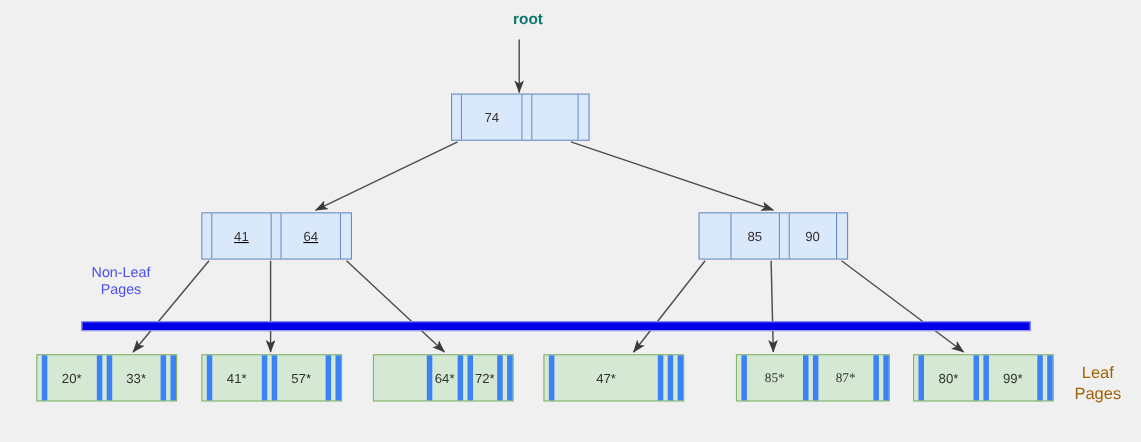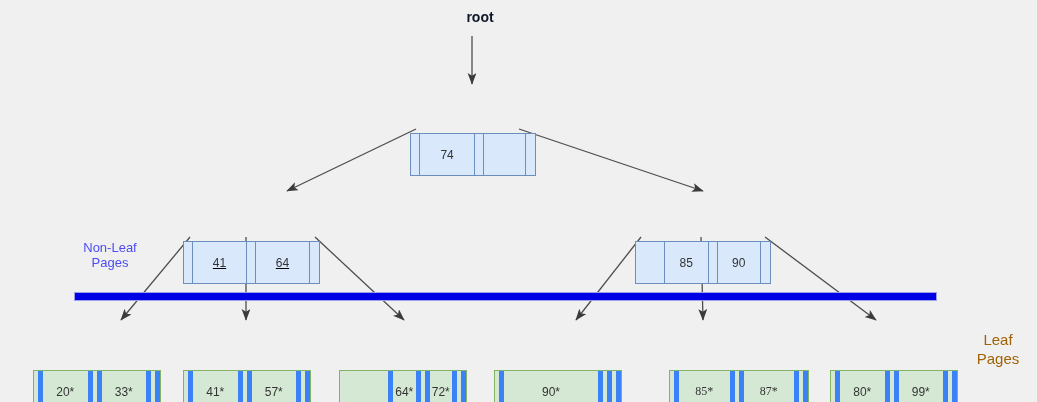--- a/index.html
+++ b/index.html
@@ -31,21 +31,20 @@
   }
 
   
   .node {
     position: absolute;
     display: flex;
     box-sizing: border-box;
     border: 1px solid #6c8ebf;
     background: #dae8fc;
     height: 43px;
-    margin-top: 48px;
   }
   .node.leaf {
     border: 1px solid #82b366;
     background: #d5e8d4;
   }
   .cell {
     box-sizing: border-box;
     border-right: 1px solid #6c8ebf;
     display: flex;
     align-items: center;
@@ -75,21 +74,21 @@
     line-height: 15px;
     text-align: center;
     white-space: pre-line;
   }
   #root-label {
     left: 435px;
     top: 10px;
     width: 90px;
     font-weight: bold;
     font-size: 14px;
-    color: #0f172a;
+    color: #0f766e;
   }
   #nonleaf-label {
     left: 62px;
     top: 240px;
     width: 96px;
     color: #4d4df2;
   }
   #leaf-label {
     left: 962px;
     top: 330px;
@@ -186,21 +185,21 @@
   <div class="node leaf" style="left:339px; top:322px; width:128px;padding-left:44px;">
     <div class="cell ptr"></div>
     <div class="cell key">64*</div>
     <div class="cell ptr"></div>
     <div class="cell key">72*</div>
     <div class="cell ptr"></div>
   </div>
 
   <div class="node leaf" style="left:494px; top:322px; width:128px;">
     <div class="cell ptr"></div>
-    <div class="cell key">90*</div>
+    <div class="cell key">47*</div>
     <div class="cell ptr"></div>
     <div class="cell ptr"></div>
   </div>
 
   <div class="node leaf" style="left:669px; top:322px; width:140px;font-family:Liberation Serif, serif;">
     <div class="cell ptr"></div>
     <div class="cell key">85*</div>
     <div class="cell ptr"></div>
     <div class="cell key">87*</div>
     <div class="cell ptr"></div>

